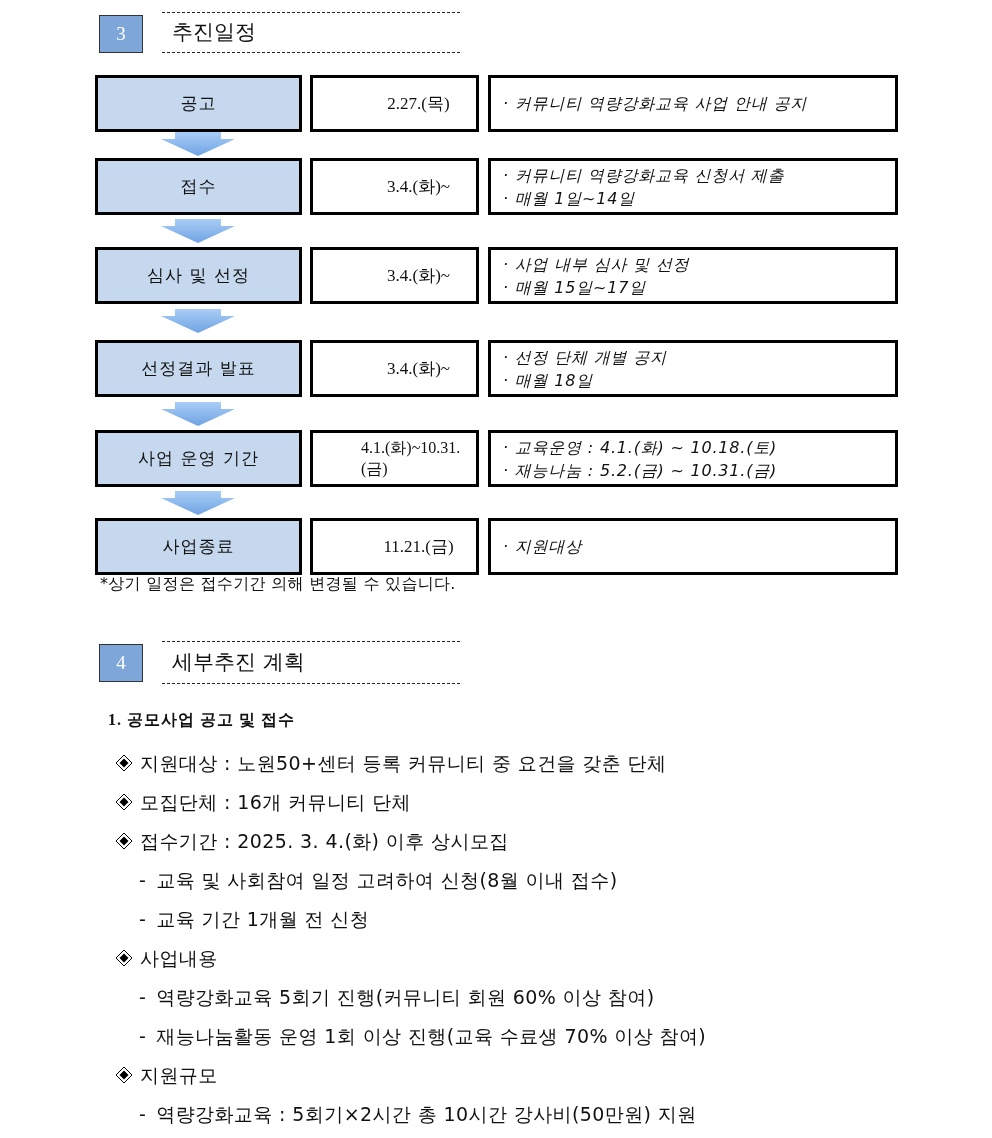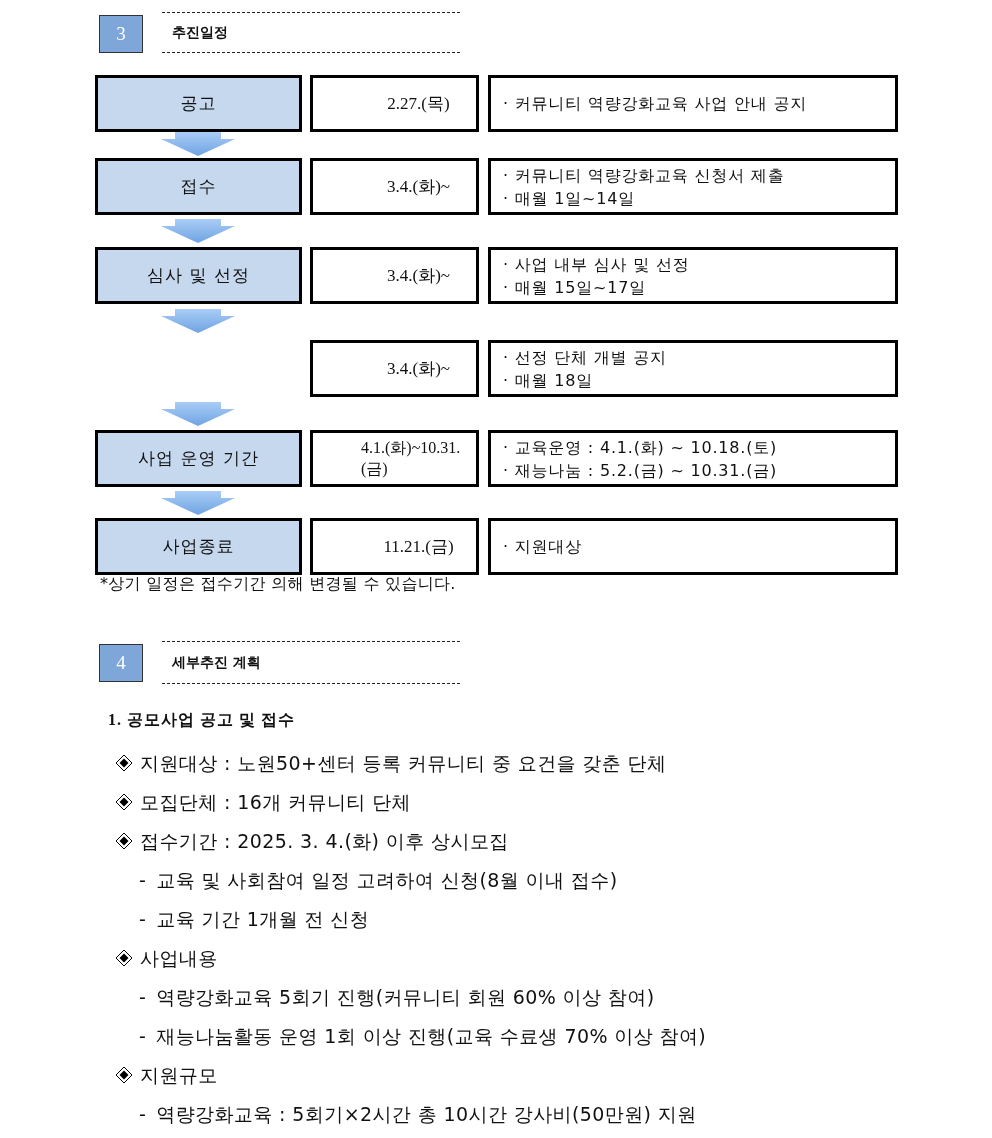--- a/index.html
+++ b/index.html
@@ -7,32 +7,32 @@
            font-family:"DejaVu Sans", "Liberation Sans", sans-serif; color:#111; }
 
     
     .sec-num { position:absolute; width:44px; height:38px; background:#7ea6d9;
                border:1px solid #333; box-sizing:border-box; color:#fff;
                font-family:"Liberation Serif", serif; font-size:19px;
                display:flex; align-items:center; justify-content:center; }
     .sec-title-wrap { position:absolute; border-top:1.5px dashed #222; border-bottom:1.5px dashed #222;
                       box-sizing:border-box; }
     .sec-title { position:absolute; left:10px; top:50%; transform:translateY(-52%);
-                 font-size:14px; font-weight:bold; white-space:nowrap; letter-spacing:0; }
+                 font-size:21px; font-weight:normal; white-space:nowrap; letter-spacing:0; }
 
     
     .row { position:absolute; left:95px; width:803px; height:57px; }
     .cell { position:absolute; top:0; height:57px; box-sizing:border-box; border:3px solid #000;
             display:flex; align-items:center; }
     .c-step { left:0; width:207px; background:#c5d8ee; justify-content:center;
               font-size:17px; letter-spacing:1px; }
     .c-date { left:215px; width:169px; background:#fff; justify-content:center;
               font-family:"Liberation Serif", serif; font-size:17px;padding-left:48px; }
     .c-desc { left:393px; width:410px; background:#fff; flex-direction:column;
-              align-items:flex-start; justify-content:center; padding-left:12px; font-size:16px; line-height:23px; }
+              align-items:flex-start; justify-content:center; padding-left:12px; font-size:16px; line-height:23px;font-style:italic; }
     .c-desc span { white-space:nowrap; letter-spacing:0.8px; }
 
     .arrow { position:absolute; left:161px; width:74px; height:24px; }
 
     .note { position:absolute; left:100px; top:574px; font-size:16px; letter-spacing:0.3px; }
 
     .sub-h { position:absolute; left:108px; top:710px; font-family:"Liberation Serif", "DejaVu Serif", serif;
              font-weight:bold; font-size:16px; letter-spacing:1px; }
 
     .line { position:absolute; font-size:19px; white-space:nowrap; letter-spacing:0.4px; }
@@ -82,20 +82,21 @@
   <div class="cell c-desc">
     <span>· 사업 내부 심사 및 선정</span>
     <span>· 매월 15일~17일</span>
   </div>
 </div>
 <svg class="arrow" style="top:309px;" viewBox="0 0 74 24">
   <polygon points="14,0 60,0 60,7 74,7 37,24 0,7 14,7" fill="url(#ag)"></polygon>
 </svg>
 
 <div class="row" style="top:340px;">
+  <div class="cell c-step">선정결과 발표</div>
   <div class="cell c-date">3.4.(화)~</div>
   <div class="cell c-desc">
     <span>· 선정 단체 개별 공지</span>
     <span>· 매월 18일</span>
   </div>
 </div>
 <svg class="arrow" style="top:402px;" viewBox="0 0 74 24">
   <polygon points="14,0 60,0 60,7 74,7 37,24 0,7 14,7" fill="url(#ag)"></polygon>
 </svg>
 

